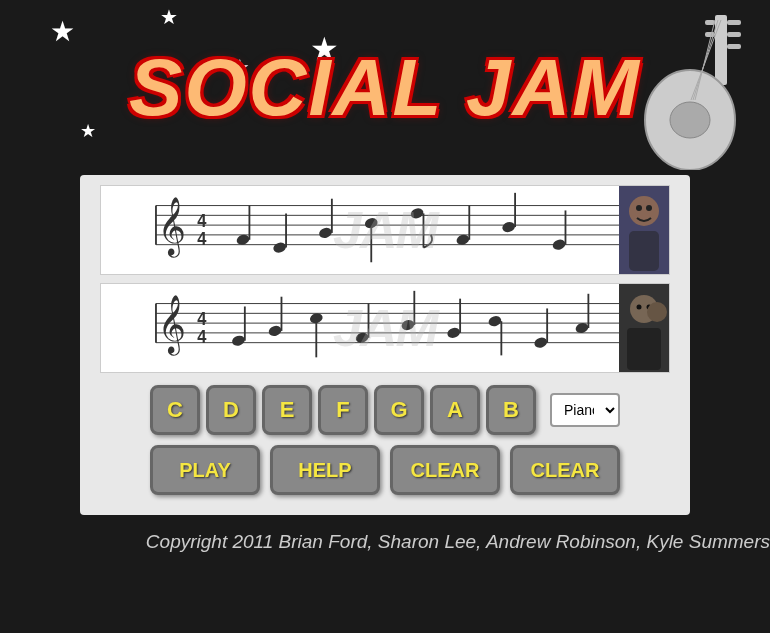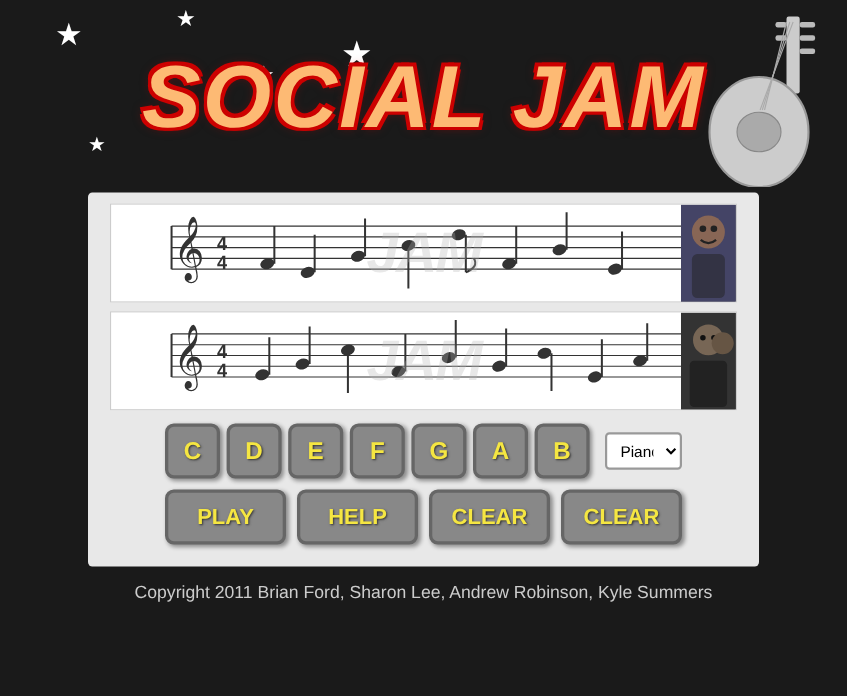--- a/index.html
+++ b/index.html
@@ -191,25 +191,26 @@
       cursor: pointer;
       display: flex;
       align-items: center;
       justify-content: center;
       text-shadow: 1px 1px 2px #333;
       box-shadow: 2px 2px 4px rgba(0,0,0,0.4);
     }
 
     
     .footer {
-      text-align: center;
+      text-align: right;
       margin-top: 12px;
       color: #ccc;
-      font-size: 16px;
+      font-size: 19px;
       line-height: 1.6;
+      font-style: italic;
     }
 
     
     .staff-svg {
       width: 100%;
       height: 100%;
     }
   </style>
 </head>
 <body>

